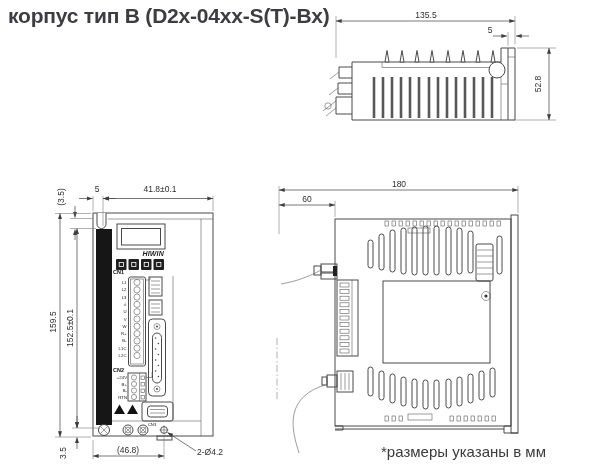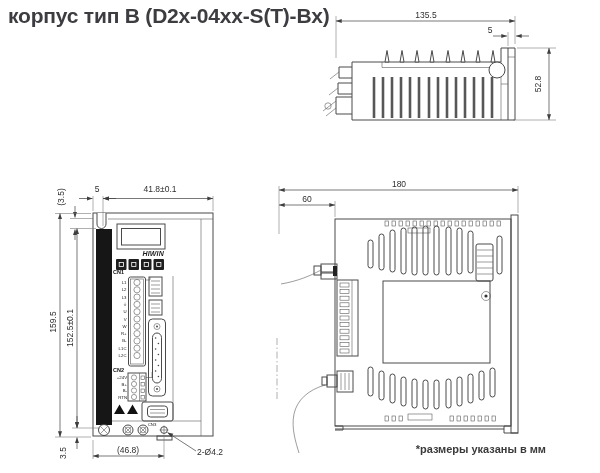--- a/index.html
+++ b/index.html
@@ -1,20 +1,20 @@
 <!DOCTYPE html>
 <html><head>
 <meta charset="utf-8">
 <style>
   html,body{margin:0;padding:0;background:#fff;}
   .page{position:relative;width:556px;height:473px;background:#fff;overflow:hidden;
         font-family:"Liberation Sans",sans-serif;}
   .title{position:absolute;left:8px;top:4px;font-size:21px;font-weight:600;
          color:#3d3d41;letter-spacing:-0.2px;}
-  .footnote{position:absolute;right:10px;top:443px;font-size:11px;font-weight:700;color:#3a3a3a;margin-left:32px;}
+  .footnote{position:absolute;right:10px;top:443px;font-size:15px;font-weight:400;color:#3a3a3a;margin-left:32px;}
   svg{position:absolute;left:0;top:0;}
   svg text{font-family:"Liberation Sans",sans-serif;fill:#2e2e2e;font-size:8.5px;}
   .ln{fill:none;stroke:#4a4a4a;stroke-width:1;}
   .lnw{fill:#fff;stroke:#4a4a4a;stroke-width:1;}
   .thin{fill:none;stroke:#5a5a5a;stroke-width:.6;}
   .dim{stroke:#3f3f3f;stroke-width:.7;fill:none;}
   .ext{stroke:#6e6e6e;stroke-width:.55;fill:none;}
   .fin{stroke:#575757;stroke-width:2.6;}
   .tiny{font-size:4.3px;fill:#151515;}
   .cnlbl{font-size:5.5px;font-weight:bold;fill:#101010;}

